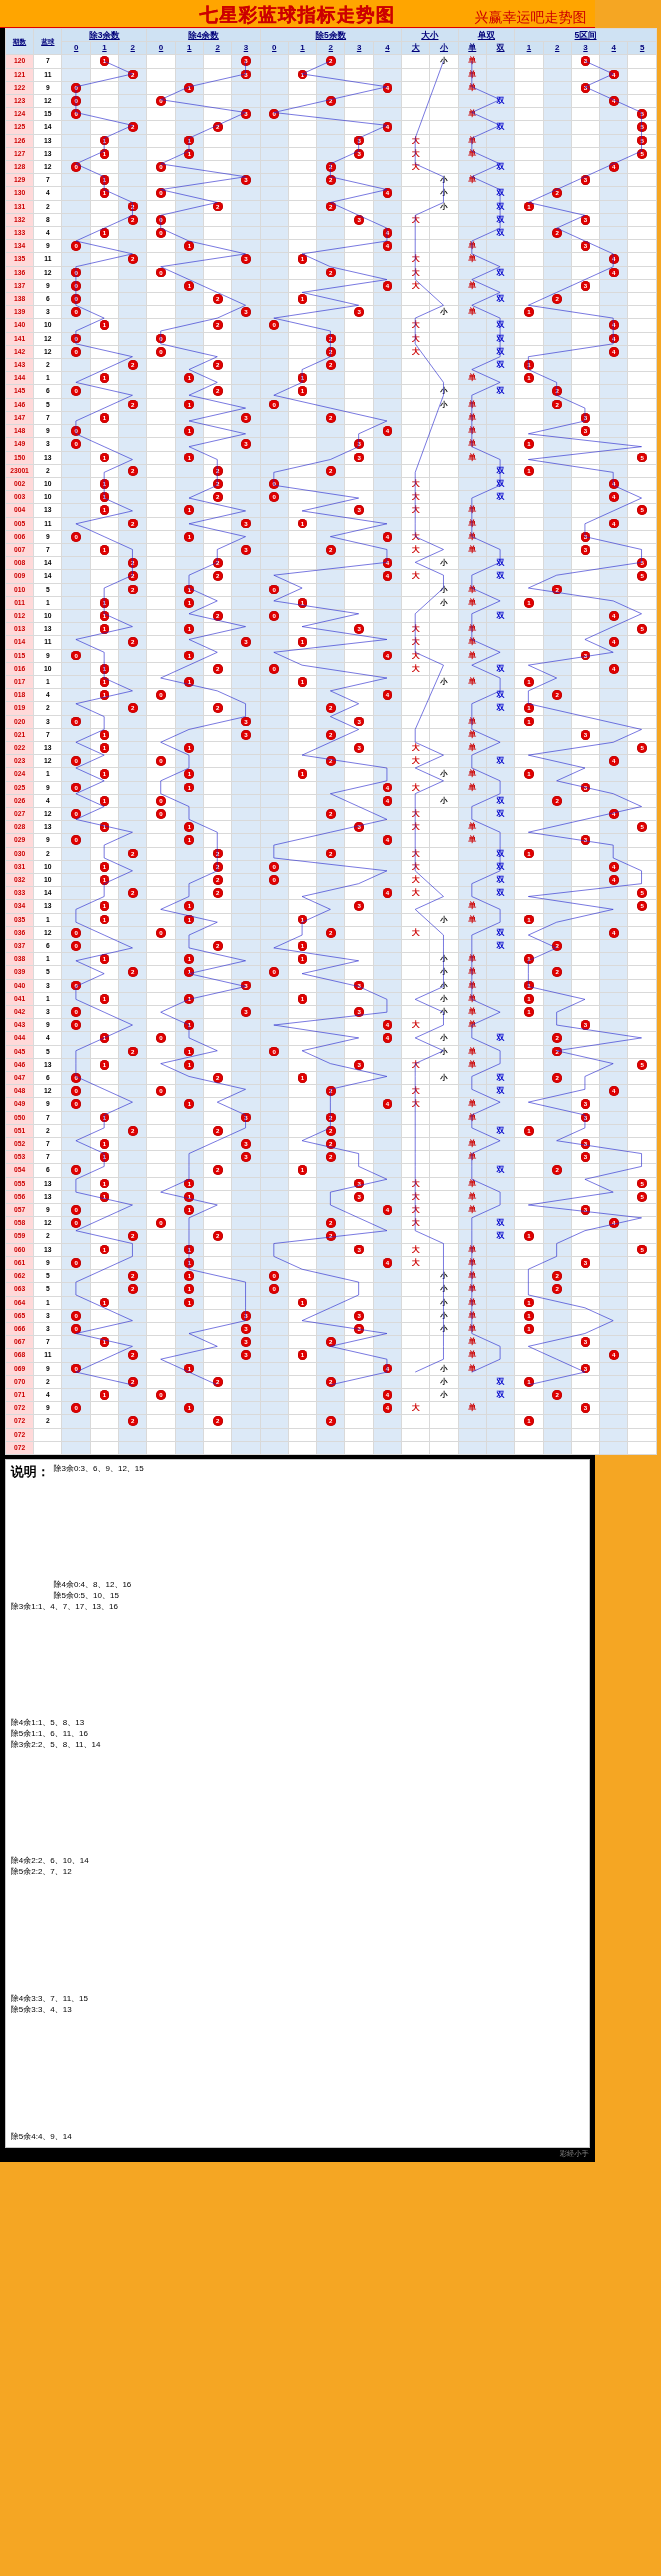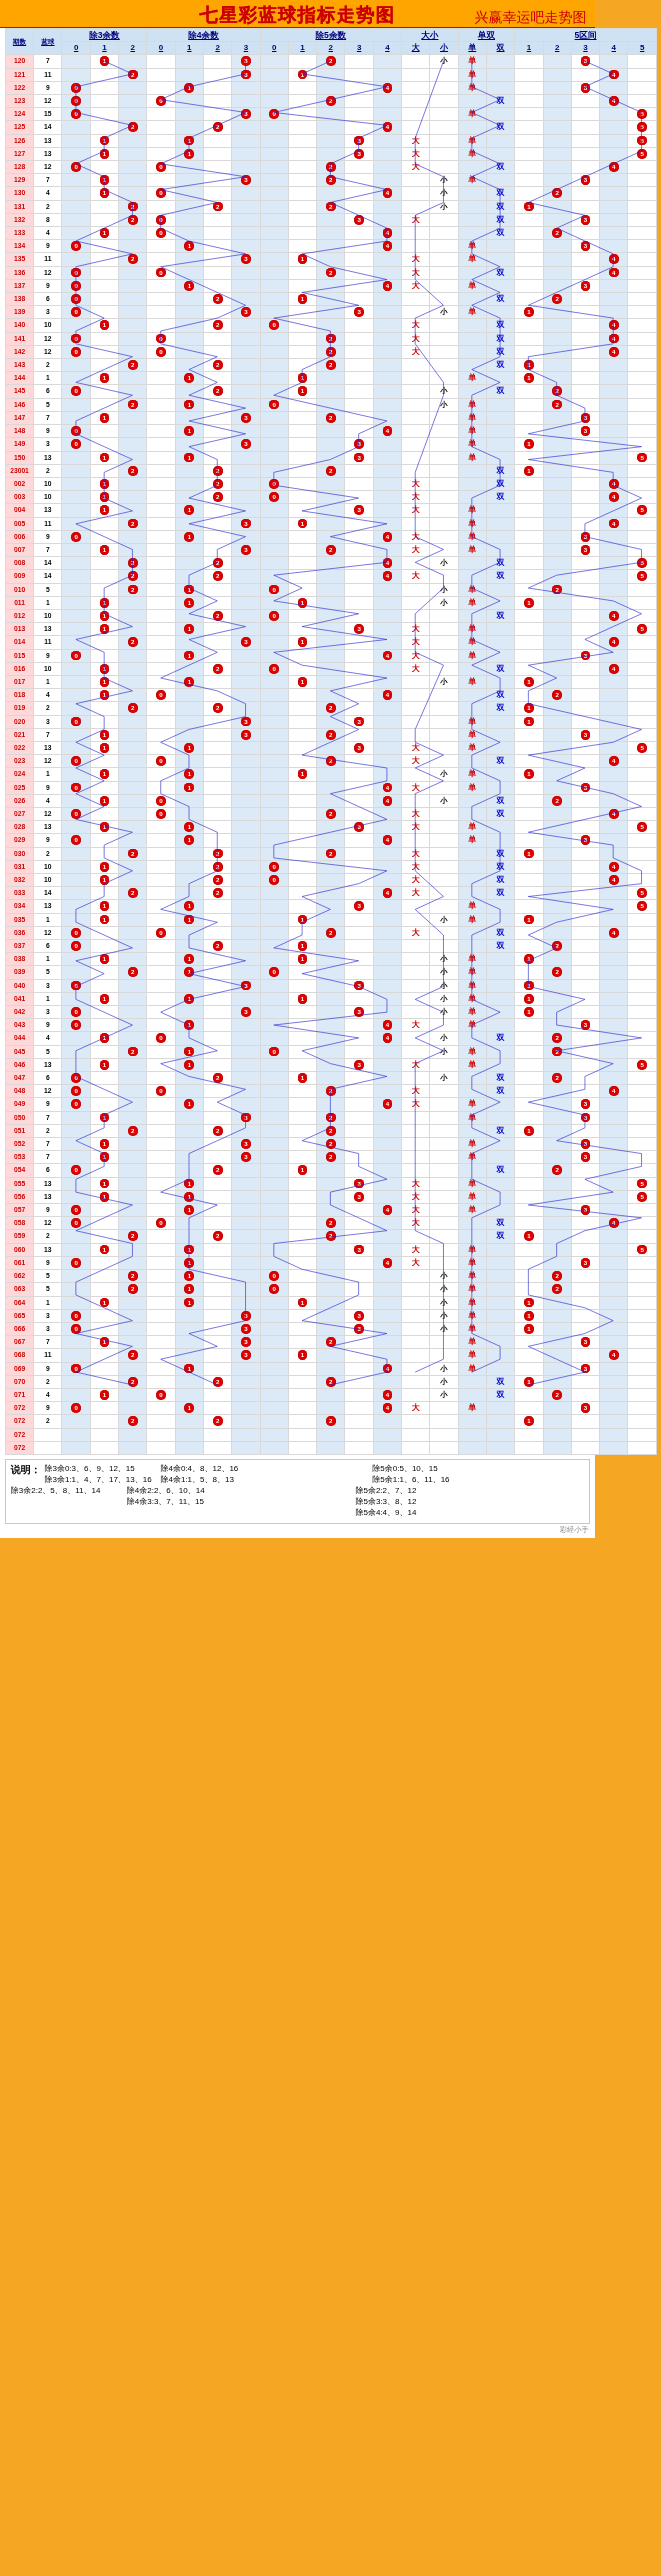--- a/index.html
+++ b/index.html
@@ -5,21 +5,21 @@
   * { box-sizing: border-box; }
   html, body { margin:0; padding:0; }
   body {
     width:661px;
     background:#f5a623;
     font-family:"Liberation Sans", sans-serif;
     -webkit-font-smoothing:none;
   }
   .page {
     width:595px;
-    background:#ffffff;
+    background:#000000;
     padding:0 0 2.4px 0;
   }
   
   .header {
     position:relative;
     height:28px;
     background:#ffa500;
     border-bottom:1.2px solid #d00;
   }
   .header .title {
@@ -113,23 +113,23 @@
     background:#fff;
     border:0.6px solid #c8c8c8;
     padding:3.7px 4.9px 4.9px 4.9px;
     font-size:8px;
     color:#000;
   }
   .footer .ftitle {
     font-weight:bold;
     float:left;
     margin-right:3.7px;
-    font-size:10px;
+    font-size:13px;
   }
-  .frow { display:flex; line-height:11px; }
+  .frow { display:flex; line-height:11px;flex-direction:column; }
   .frow .cell { flex:1; white-space:nowrap; }
   .frow .cell.w1 { flex:0 0 116px; }
   .fzone { margin-top:1.2px; white-space:nowrap; }
   .credit {
     text-align:right;
     font-size:7.3px;
     color:#888;
     margin:1.2px 6.1px 0 0;
   }
 </style>
@@ -2857,21 +2857,21 @@
           <div class="cell">除5余1:1、6、11、16</div>
         </div>
         <div class="frow">
           <div class="cell w1">除3余2:2、5、8、11、14</div>
           <div class="cell">除4余2:2、6、10、14</div>
           <div class="cell">除5余2:2、7、12</div>
         </div>
         <div class="frow">
           <div class="cell w1"></div>
           <div class="cell">除4余3:3、7、11、15</div>
-          <div class="cell">除5余3:3、8、12</div>
+          <div class="cell">除5余3:3、4、13</div>
         </div>
         <div class="frow">
           <div class="cell w1"></div>
           <div class="cell"></div>
           <div class="cell">除5余4:4、9、14</div>
         </div>
       </div>
   </div>
   <div class="credit">彩经小手</div>
 </div>

